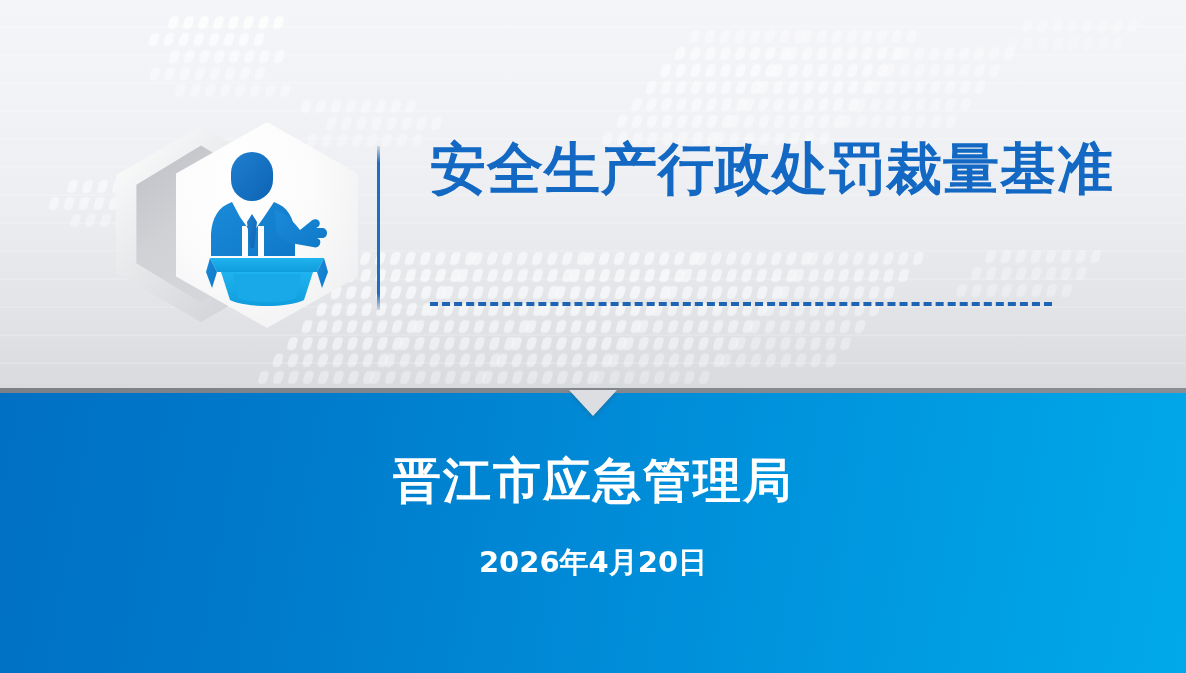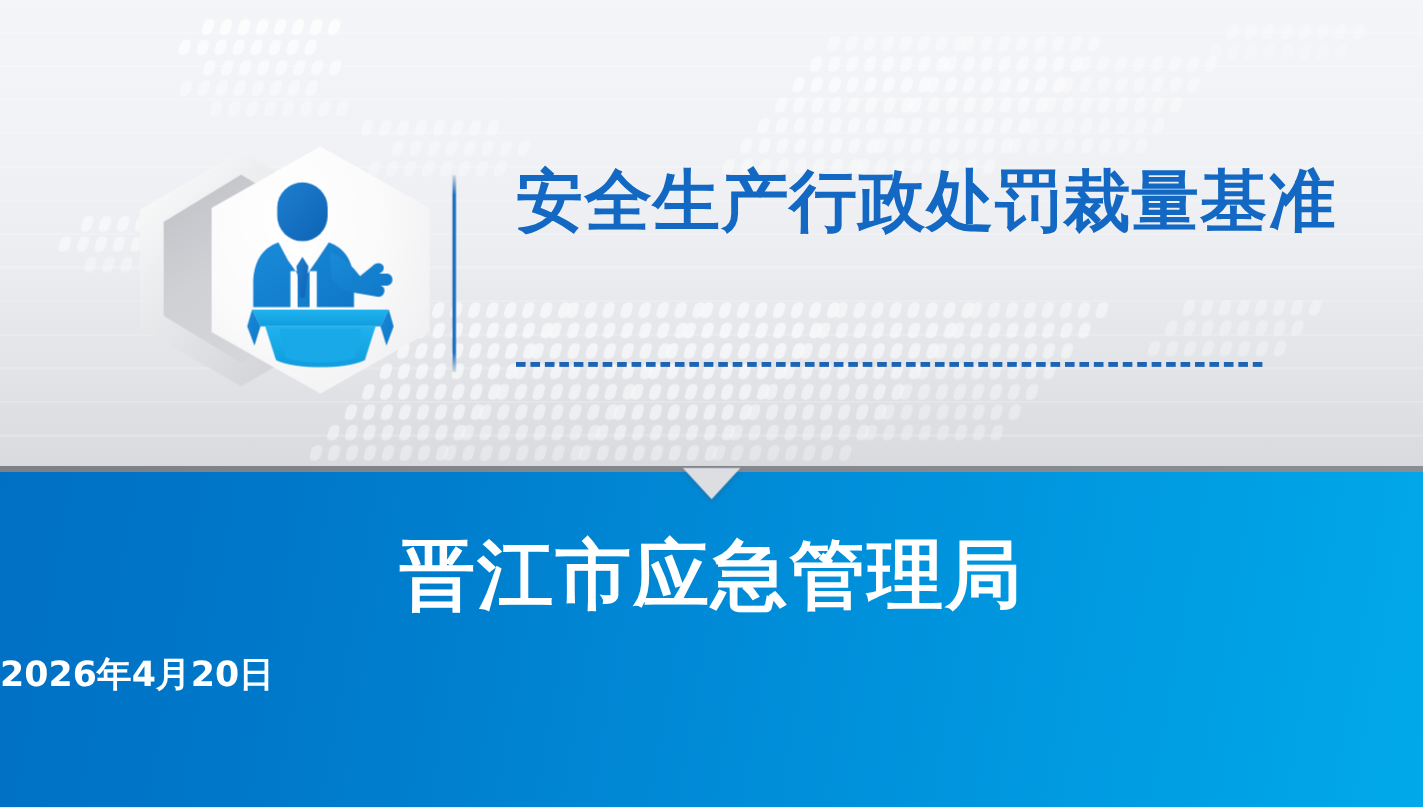--- a/index.html
+++ b/index.html
@@ -182,29 +182,30 @@
   }
   .org-name {
     position: absolute;
     left: 0;
     top: 58px;
     width: 1186px;
     text-align: center;
     color: #ffffff;
     font-family: "DejaVu Sans", "Liberation Sans", sans-serif;
     font-weight: bold;
-    font-size: 63px;
+    font-size: 48px;
     line-height: 58px;
     letter-spacing: 2px;
   }
   .org-date {
     position: absolute;
     left: 0;
     top: 150px;
     width: 1186px;
+    text-align: center;
     color: #ffffff;
     font-family: "DejaVu Sans", "Liberation Sans", sans-serif;
     font-weight: bold;
     font-size: 29px;
     letter-spacing: 0px;
   }
 </style>
 </head>
 <body>
 

